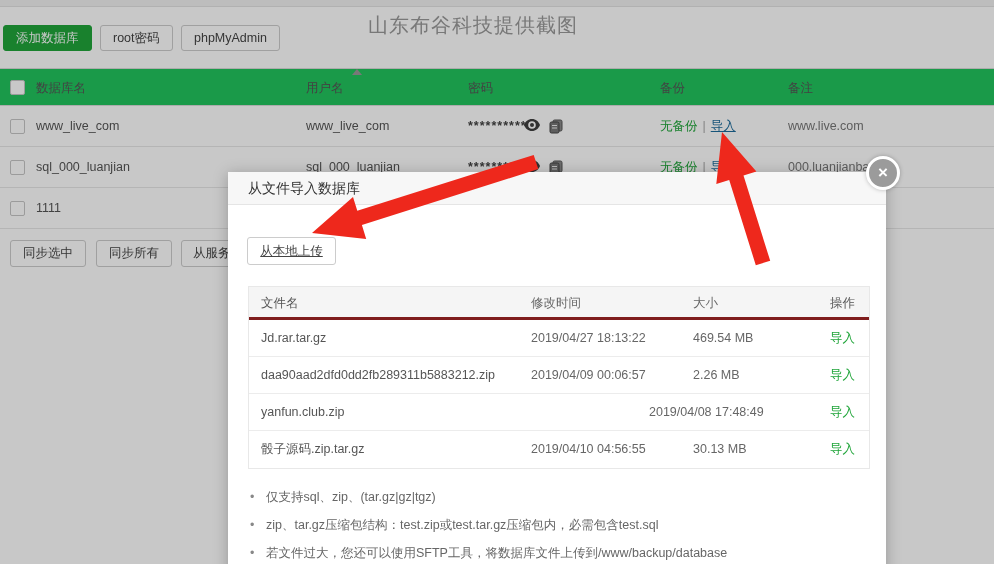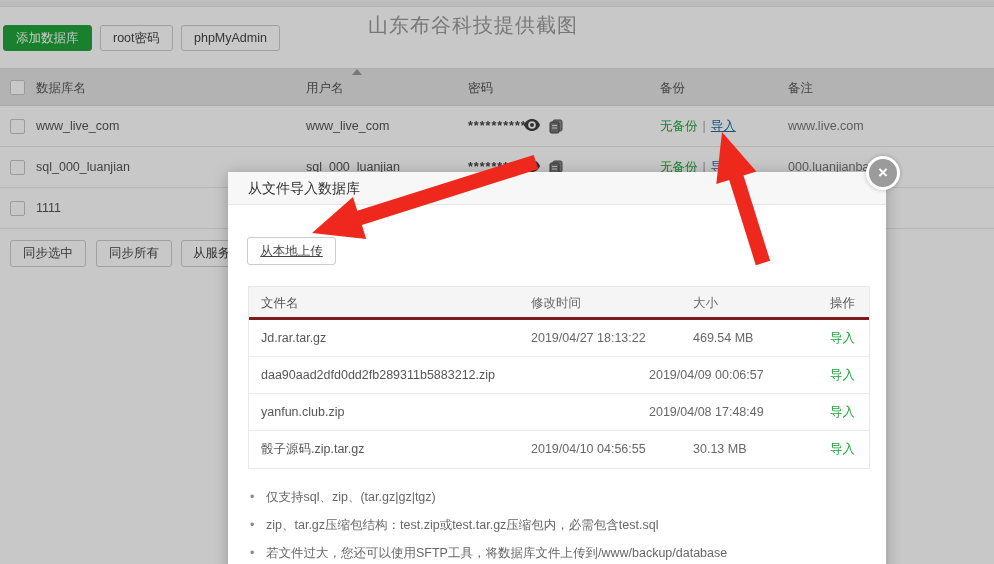--- a/index.html
+++ b/index.html
@@ -14,21 +14,21 @@
                 font-size:20px; color:#999; letter-spacing:1px; }
 
   .btn { position:absolute; height:26px; line-height:24px; padding:0 12px; background:#fff;
          border:1px solid #ccc; border-radius:3px; color:#444; font-size:12.5px;
          text-align:center; cursor:pointer; }
   .btn-green { background:#20a53a; border-color:#20a53a; color:#fff; }
   .btn-add   { left:3px;   top:25px; }
   .btn-root  { left:100px; top:25px; }
   .btn-pma   { left:181px; top:25px; }
 
-  .tbl-head { position:absolute; left:0; right:0; top:68px; height:38px; background:#e5e5e5;
+  .tbl-head { position:absolute; left:0; right:0; top:68px; height:38px; background:#22c55e;
               border-top:1px solid #dcdcdc; border-bottom:1px solid #dcdcdc; color:#555; }
   .tbl-head span, .db-row .cell { position:absolute; top:0; line-height:38px; white-space:nowrap; }
   .db-row { position:absolute; left:0; right:0; height:41px; background:#fff;
             border-bottom:1px solid #e7e7e7; }
   .db-row .cell { line-height:41px; }
   .row-1 { top:106px; } .row-2 { top:147px; } .row-3 { top:188px; }
 
   .c-name { left:36px; } .c-user { left:306px; } .c-pwd { left:468px; }
   .c-backup { left:660px; } .c-note { left:788px; color:#777; }
   .h-name { left:36px; } .h-user { left:306px; } .h-pwd { left:468px; }
@@ -190,20 +190,21 @@
       </div>
       <div class="ft-row">
         <span class="ft-file">Jd.rar.tar.gz</span>
         <span class="ft-time">2019/04/27 18:13:22</span>
         <span class="ft-size">469.54 MB</span>
         <span class="ft-action"><span class="ft-import">导入</span></span>
       </div>
       <div class="ft-row">
         <span class="ft-file">daa90aad2dfd0dd2fb289311b5883212.zip</span>
         <span class="ft-time">2019/04/09 00:06:57</span>
+        <span class="ft-size">2.26 MB</span>
         <span class="ft-action"><span class="ft-import">导入</span></span>
       </div>
       <div class="ft-row">
         <span class="ft-file">yanfun.club.zip</span>
         <span class="ft-time">2019/04/08 17:48:49</span>
         <span class="ft-action"><span class="ft-import">导入</span></span>
       </div>
       <div class="ft-row">
         <span class="ft-file">骰子源码.zip.tar.gz</span>
         <span class="ft-time">2019/04/10 04:56:55</span>

